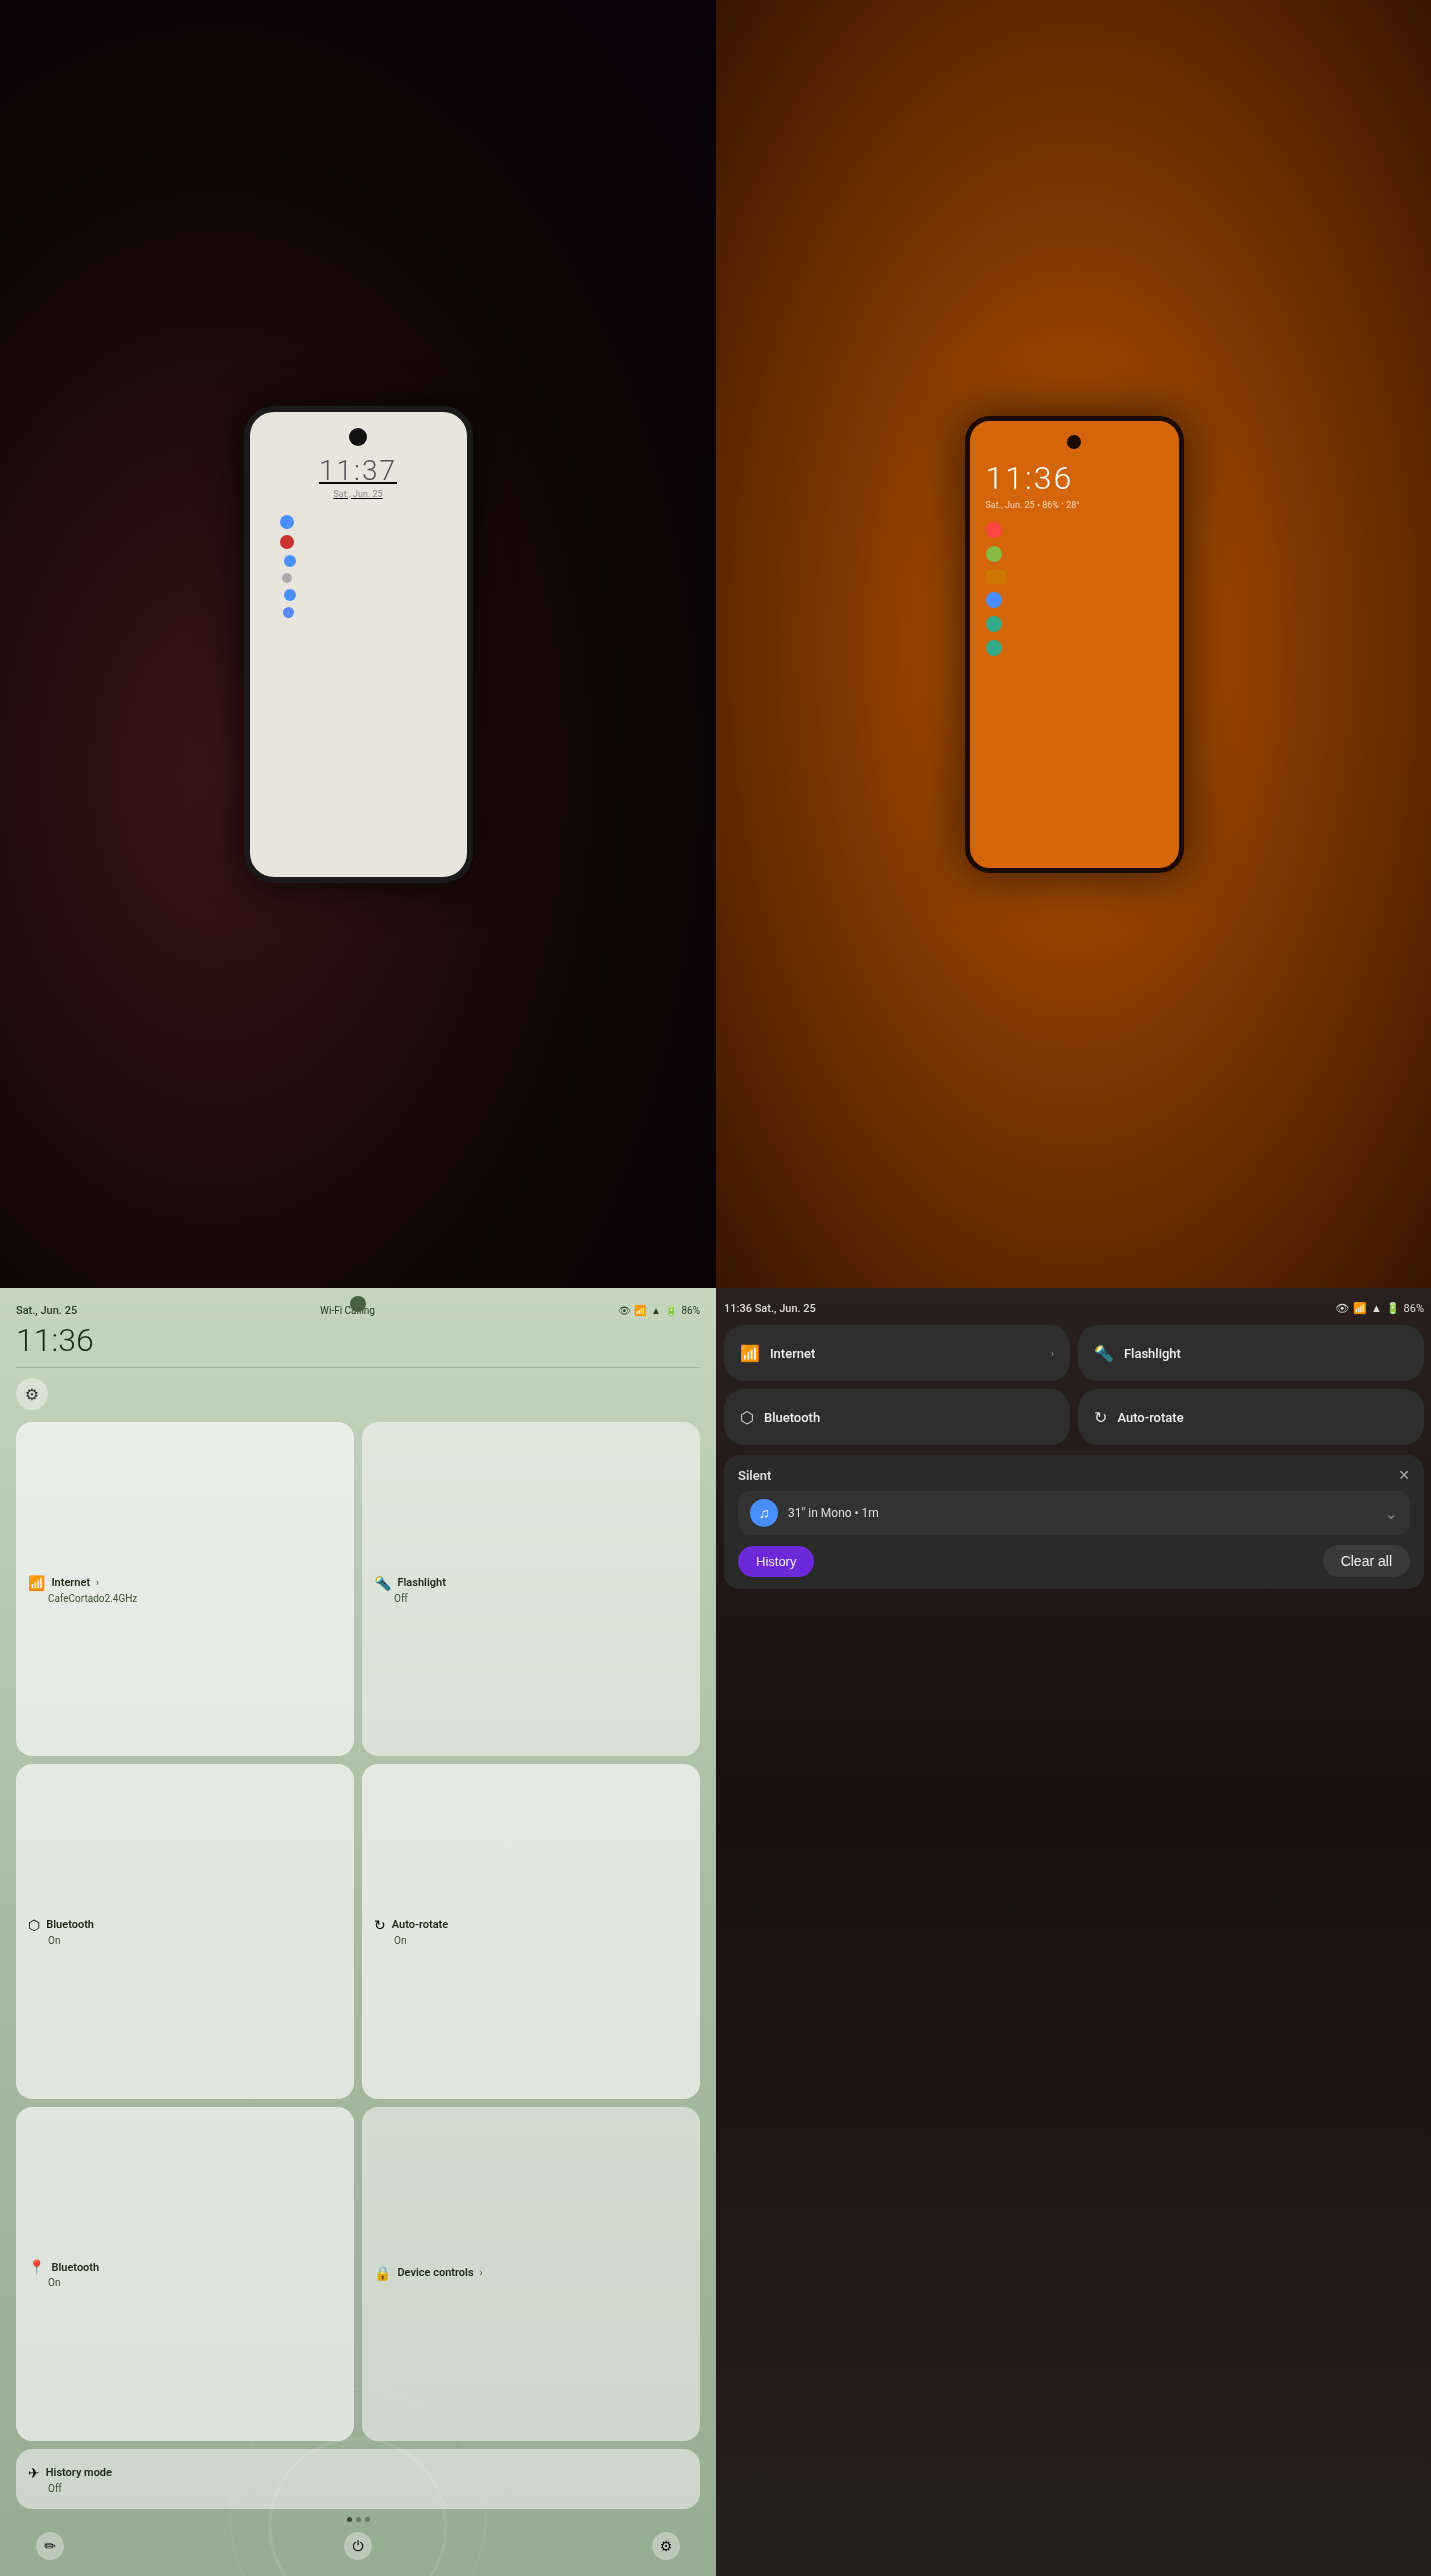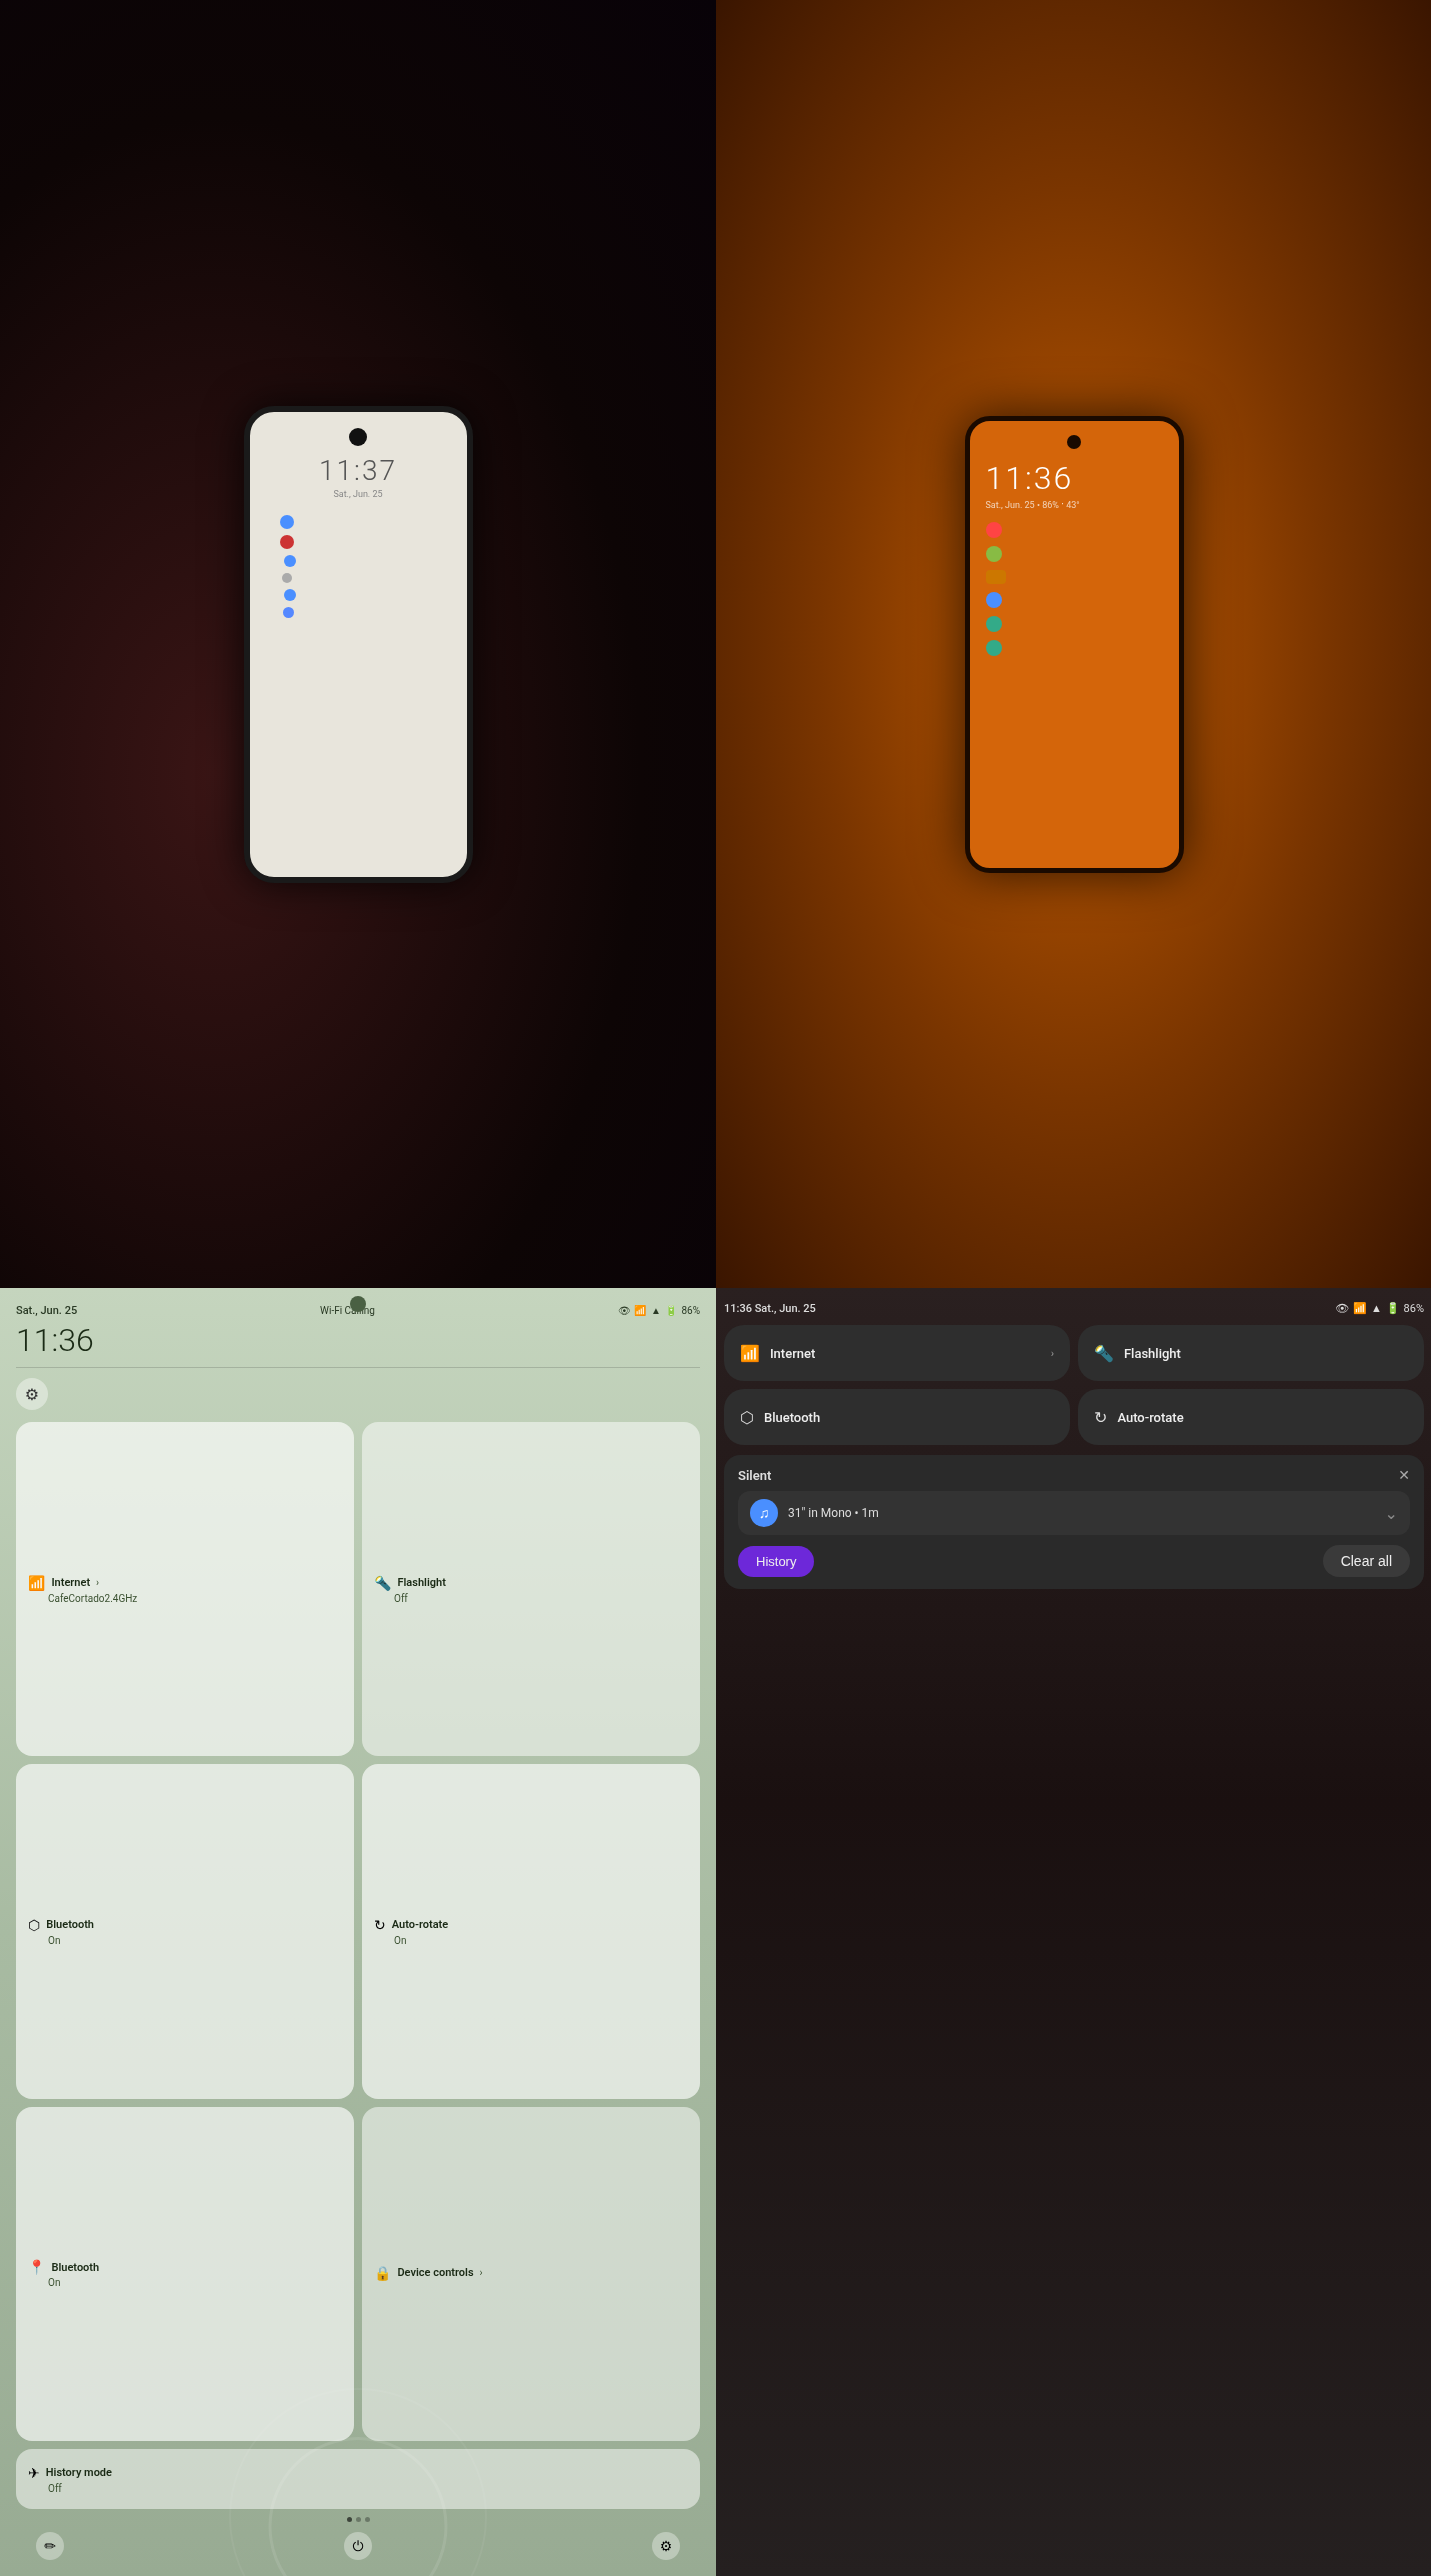--- a/index.html
+++ b/index.html
@@ -40,20 +40,21 @@
       background: #e8e5dc;
       border-radius: 30px;
       border: 6px solid #1a1a1a;
       box-shadow: 0 0 40px rgba(0,0,0,0.8);
       display: flex;
       flex-direction: column;
       align-items: center;
       padding-top: 16px;
       overflow: hidden;
       z-index: 2;
+      text-decoration: underline;
     }
     .phone-q1-notch {
       width: 18px; height: 18px;
       background: #111;
       border-radius: 50%;
       margin-bottom: 8px;
     }
     .phone-q1-time {
       font-size: 28px;
       font-weight: 300;
@@ -485,21 +486,21 @@
   </div>
 
   <div class="q2">
     <div class="q2-bg"></div>
     <div class="phone-q2">
       <div class="phone-q2-notch"></div>
       <div class="phone-q2-time">11:36</div>
       <div class="phone-q2-date">
         <span>Sat., Jun. 25 • 86%</span>
         <span style="color:rgba(255,255,255,0.9);font-size:10px;"> · </span>
-        <span>43°</span>
+        <span>28°</span>
       </div>
       <div class="phone-q2-icons">
         <div class="phone-q2-icon" style="background:#ff4444;"></div>
         <div class="phone-q2-icon" style="background:#88bb44;"></div>
         <div class="phone-q2-icon" style="background:#cc7700;width:20px;height:14px;border-radius:4px;"></div>
         <div class="phone-q2-icon" style="background:#4a8fff;"></div>
         <div class="phone-q2-icon" style="background:#33aa88;"></div>
         <div class="phone-q2-icon" style="background:#33aa88;"></div>
       </div>
     </div>

